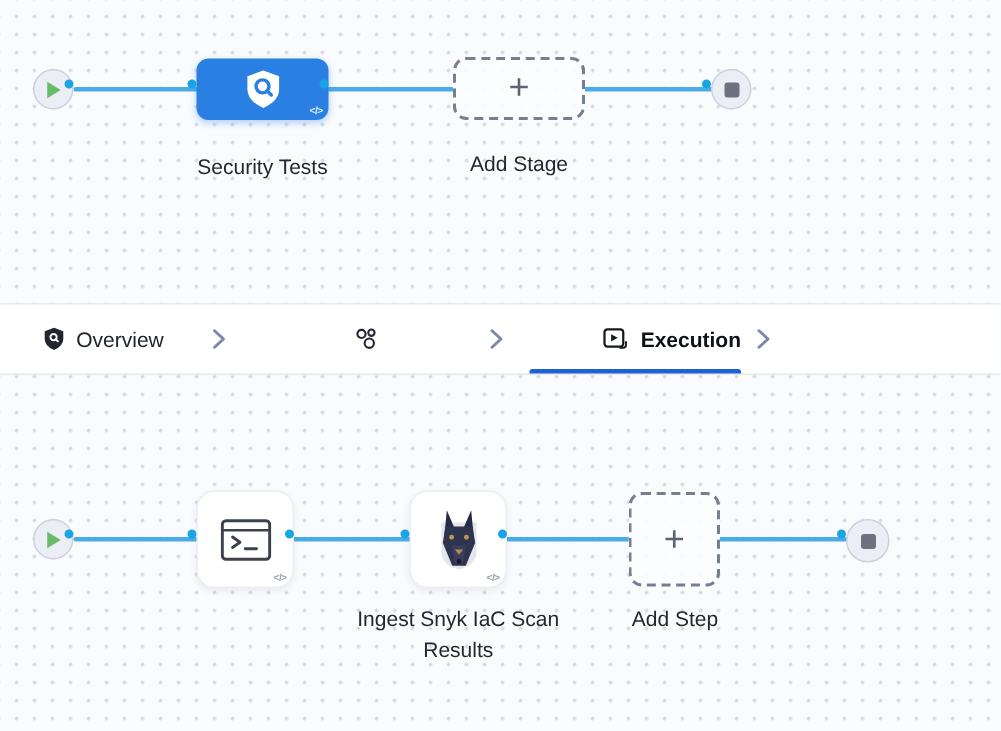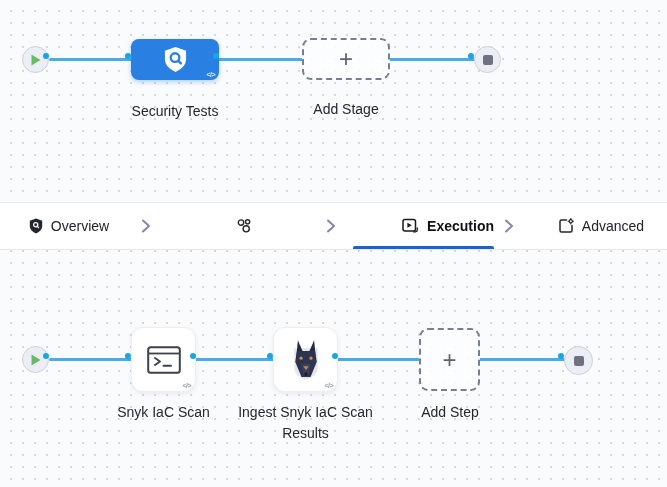--- a/index.html
+++ b/index.html
@@ -135,33 +135,20 @@
     </svg>
     <span>Execution</span>
   </div>
 
   <span class="tab-chevron" style="left:504px;">
     <svg width="10" height="14" viewBox="0 0 10 14">
         <polyline points="2,1.5 8,7 2,12.5" fill="none" stroke="#7e89a9" stroke-width="2" stroke-linecap="round" stroke-linejoin="round"></polyline>
       </svg>
   </span>
 
-  <div class="tab" style="left:550px;width:102px;">
-    <svg width="16" height="16" viewBox="0 0 16 16">
-      <path d="M14 7.5 V12.5 Q14 14 12.5 14 H3.5 Q2 14 2 12.5 V3.5 Q2 2 3.5 2 H8.5" fill="none" stroke="#22262e" stroke-width="1.5" stroke-linecap="round"></path>
-      <circle cx="12.8" cy="3.2" r="1.6" fill="none" stroke="#22262e" stroke-width="1.2"></circle>
-      <g stroke="#22262e" stroke-width="1.1" stroke-linecap="round">
-        <line x1="12.8" y1="0.4" x2="12.8" y2="1.2"></line>
-        <line x1="12.8" y1="5.2" x2="12.8" y2="6"></line>
-        <line x1="10" y1="3.2" x2="10.8" y2="3.2"></line>
-        <line x1="14.8" y1="3.2" x2="15.6" y2="3.2"></line>
-      </g>
-    </svg>
-    <span>Advanced</span>
-  </div>
 </div>
 
 <div class="abs" style="left:0;top:250px;width:667px;height:237px;">
 
   <div class="flow-line" style="left:49px;top:108px;width:83px;"></div>
   <div class="flow-line" style="left:195px;top:108px;width:79px;"></div>
   <div class="flow-line" style="left:337px;top:108px;width:83px;"></div>
   <div class="flow-line" style="left:479px;top:108px;width:86px;"></div>
 
   <div class="round-node" style="left:22px;top:96px;">
@@ -203,16 +190,15 @@
     <span class="stop-square"></span>
   </div>
 
   <span class="connector" style="left:43px;top:103px;"></span>
   <span class="connector" style="left:125px;top:103px;"></span>
   <span class="connector" style="left:190px;top:103px;"></span>
   <span class="connector" style="left:267px;top:103px;"></span>
   <span class="connector" style="left:332px;top:103px;"></span>
   <span class="connector" style="left:558px;top:103px;"></span>
 
-  <div class="node-label" style="left:93px;top:152px;width:141px;">Snyk IaC Scan</div>
   <div class="node-label" style="left:235px;top:152px;width:141px;">Ingest Snyk IaC Scan Results</div>
   <div class="node-label" style="left:380px;top:152px;width:140px;">Add Step</div>
 </div>
 
 </body></html>

